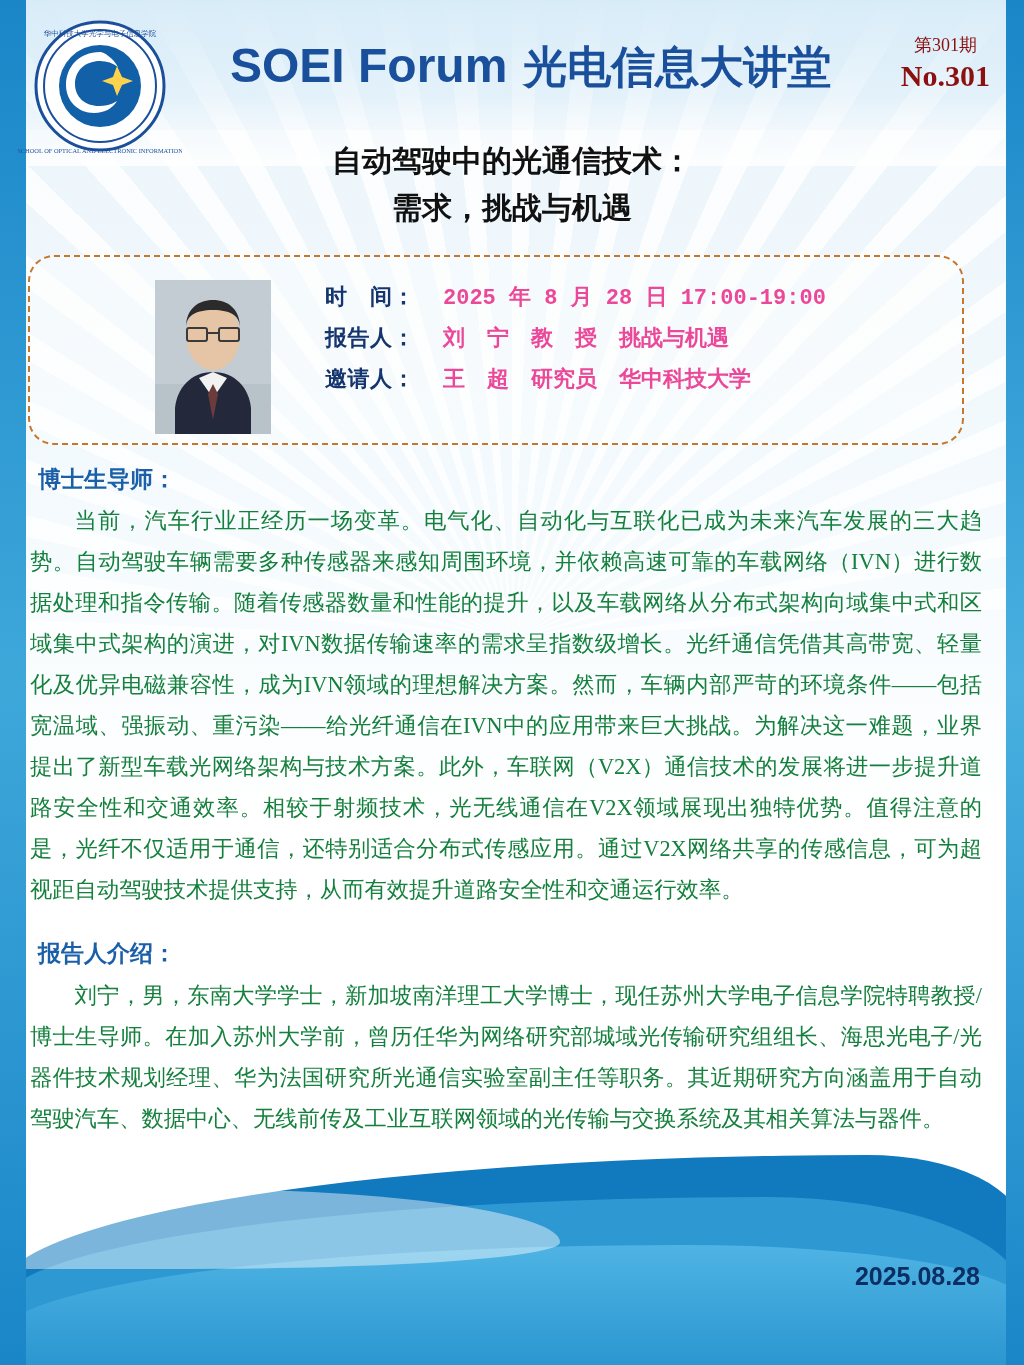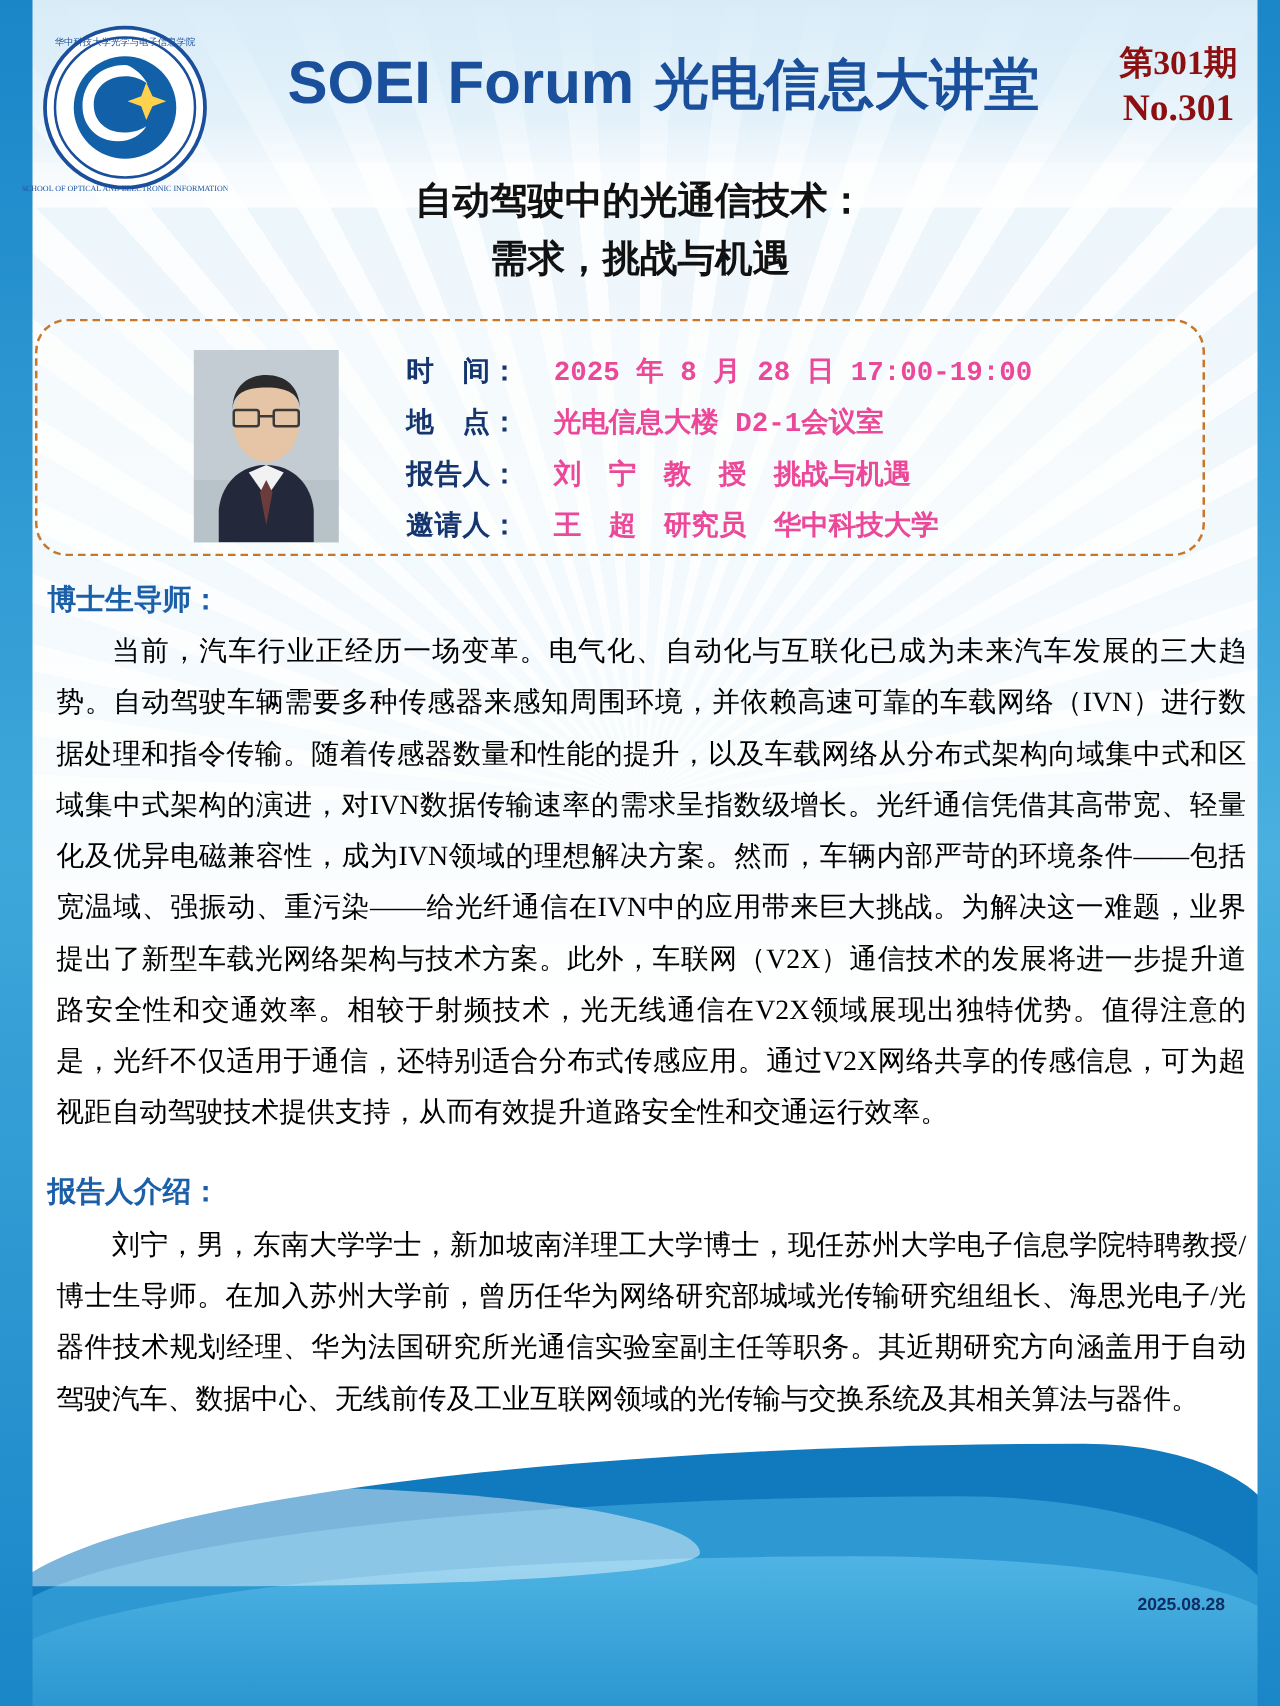--- a/index.html
+++ b/index.html
@@ -131,21 +131,21 @@
     margin-left: 16px;
   }
   .issue {
     position: absolute;
     right: 34px; top: 34px;
     text-align: center;
     color: #8c1010;
     font-family: "Liberation Serif", serif;
     line-height: 1.25;
   }
-  .issue .line1 { font-size: 27px; font-weight: bold; }
+  .issue .line1 { font-size: 18px; font-weight: normal; }
   .issue .line2 { font-size: 30px; font-weight: bold; }
 
   
   .lecture-title {
     position: absolute;
     top: 138px; left: 60px;
     width: 904px;
     text-align: center;
     color: #111111;
     font-weight: bold;
@@ -205,44 +205,44 @@
     color: #1a5fa8;
     font-size: 23px;
     font-weight: bold;
     font-family: "Liberation Sans", sans-serif;
   }
   .abstract-head { top: 464px; left: 38px; }
   .speaker-head  { top: 938px; left: 38px; }
 
   .para {
     position: absolute;
-    left: 45px;
+    left: 30px;
     width: 952px;
     font-size: 22.3px;
     line-height: 41px;
-    color: #000000;
+    color: #15803d;
     text-align: justify;
     text-justify: inter-ideograph;
     text-indent: 2em;
     font-family: "Liberation Serif", serif;
   }
   .abstract-body { top: 500px; }
   .speaker-body  { top: 975px; }
 
   
   .footer {
     position: absolute;
     right: 44px; bottom: 74px;
     text-align: right;
     color: #0c2e63;
     font-weight: bold;
     font-family: "Liberation Sans", sans-serif;
   }
   .footer .host { font-size: 22px; }
-  .footer .date { font-size: 14px; margin-top: 2px; }
+  .footer .date { font-size: 25px; margin-top: 2px; }
 </style>
 </head>
 <body>
 
 <div class="poster">
 
   <div class="bg-base"></div>
   <div class="bg-rays"></div>
   <div class="bg-top-band"></div>
   <div class="bg-topwave"></div>
@@ -298,24 +298,20 @@
         <line x1="52" y1="53" x2="64" y2="53" stroke="#3a3a3a" stroke-width="2"></line>
       </svg>
     </div>
 
     <div class="info-lines">
       <div class="info-row">
         <span class="info-label">时　间：</span>
         <span class="info-val">2025 年 8 月 28 日 17:00-19:00</span>
       </div>
       <div class="info-row">
-        <span class="info-label">地　点：</span>
-        <span class="info-val">光电信息大楼 D2-1会议室</span>
-      </div>
-      <div class="info-row">
         <span class="info-label">报告人：</span>
         <span class="info-val">刘　宁　教　授　挑战与机遇</span>
       </div>
       <div class="info-row">
         <span class="info-label">邀请人：</span>
         <span class="info-val">王　超　研究员　华中科技大学</span>
       </div>
     </div>
   </div>
 

